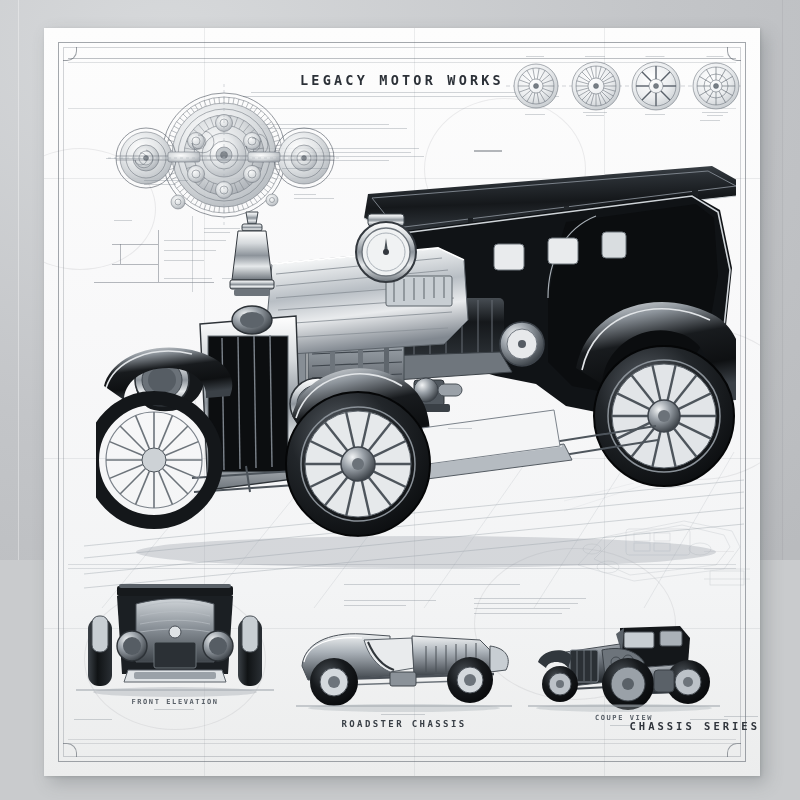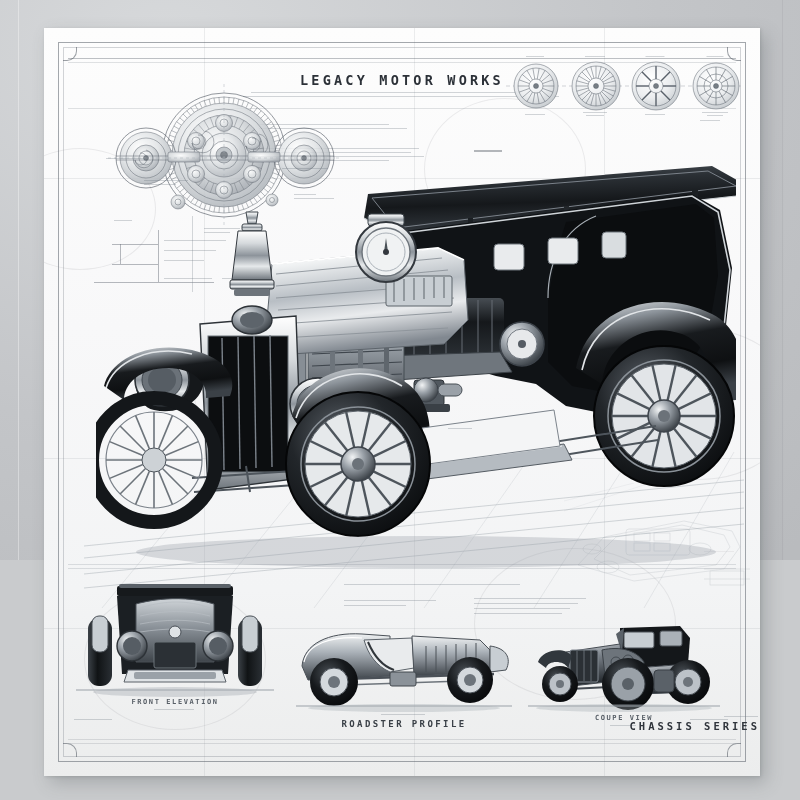--- a/index.html
+++ b/index.html
@@ -923,21 +923,21 @@
         <circle cx="40" cy="72" r="6" fill="#6d747b"></circle>
         <circle cx="176" cy="70" r="23" fill="url(#sp-tyre)"></circle>
         <circle cx="176" cy="70" r="13" fill="#d4d9dd" stroke="#4a5057"></circle>
         <circle cx="176" cy="70" r="6" fill="#6d747b"></circle>
 
         <line x1="2" y1="96" x2="218" y2="96" stroke="#9aa1a8"></line>
         <ellipse cx="110" cy="98" rx="96" ry="4" fill="#a4abb2" opacity=".35"></ellipse>
       </svg>
       <div class="caption" style="left:0;right:0;top:104px;">
         <div class="ptxt faint" style="position:relative;display:block;"><i style="width:44px"></i></div>
-        <div class="c1" style="margin-top:4px;font-size:9px;letter-spacing:2.4px;color:#3a4047;">ROADSTER PROFILE</div>
+        <div class="c1" style="margin-top:4px;font-size:9px;letter-spacing:2.4px;color:#3a4047;">ROADSTER CHASSIS</div>
       </div>
     </div>
 
     <div class="botview" style="left:480px;top:578px;width:200px;height:115px;">
       <svg viewBox="0 0 200 115" width="200" height="115">
         <defs>
           <linearGradient id="cp-body" x1="0" y1="0" x2="0.3" y2="1">
             <stop offset="0%" stop-color="#d8dcdf"></stop>
               <stop offset="40%" stop-color="#7b828a"></stop>
             <stop offset="100%" stop-color="#24292e"></stop>

